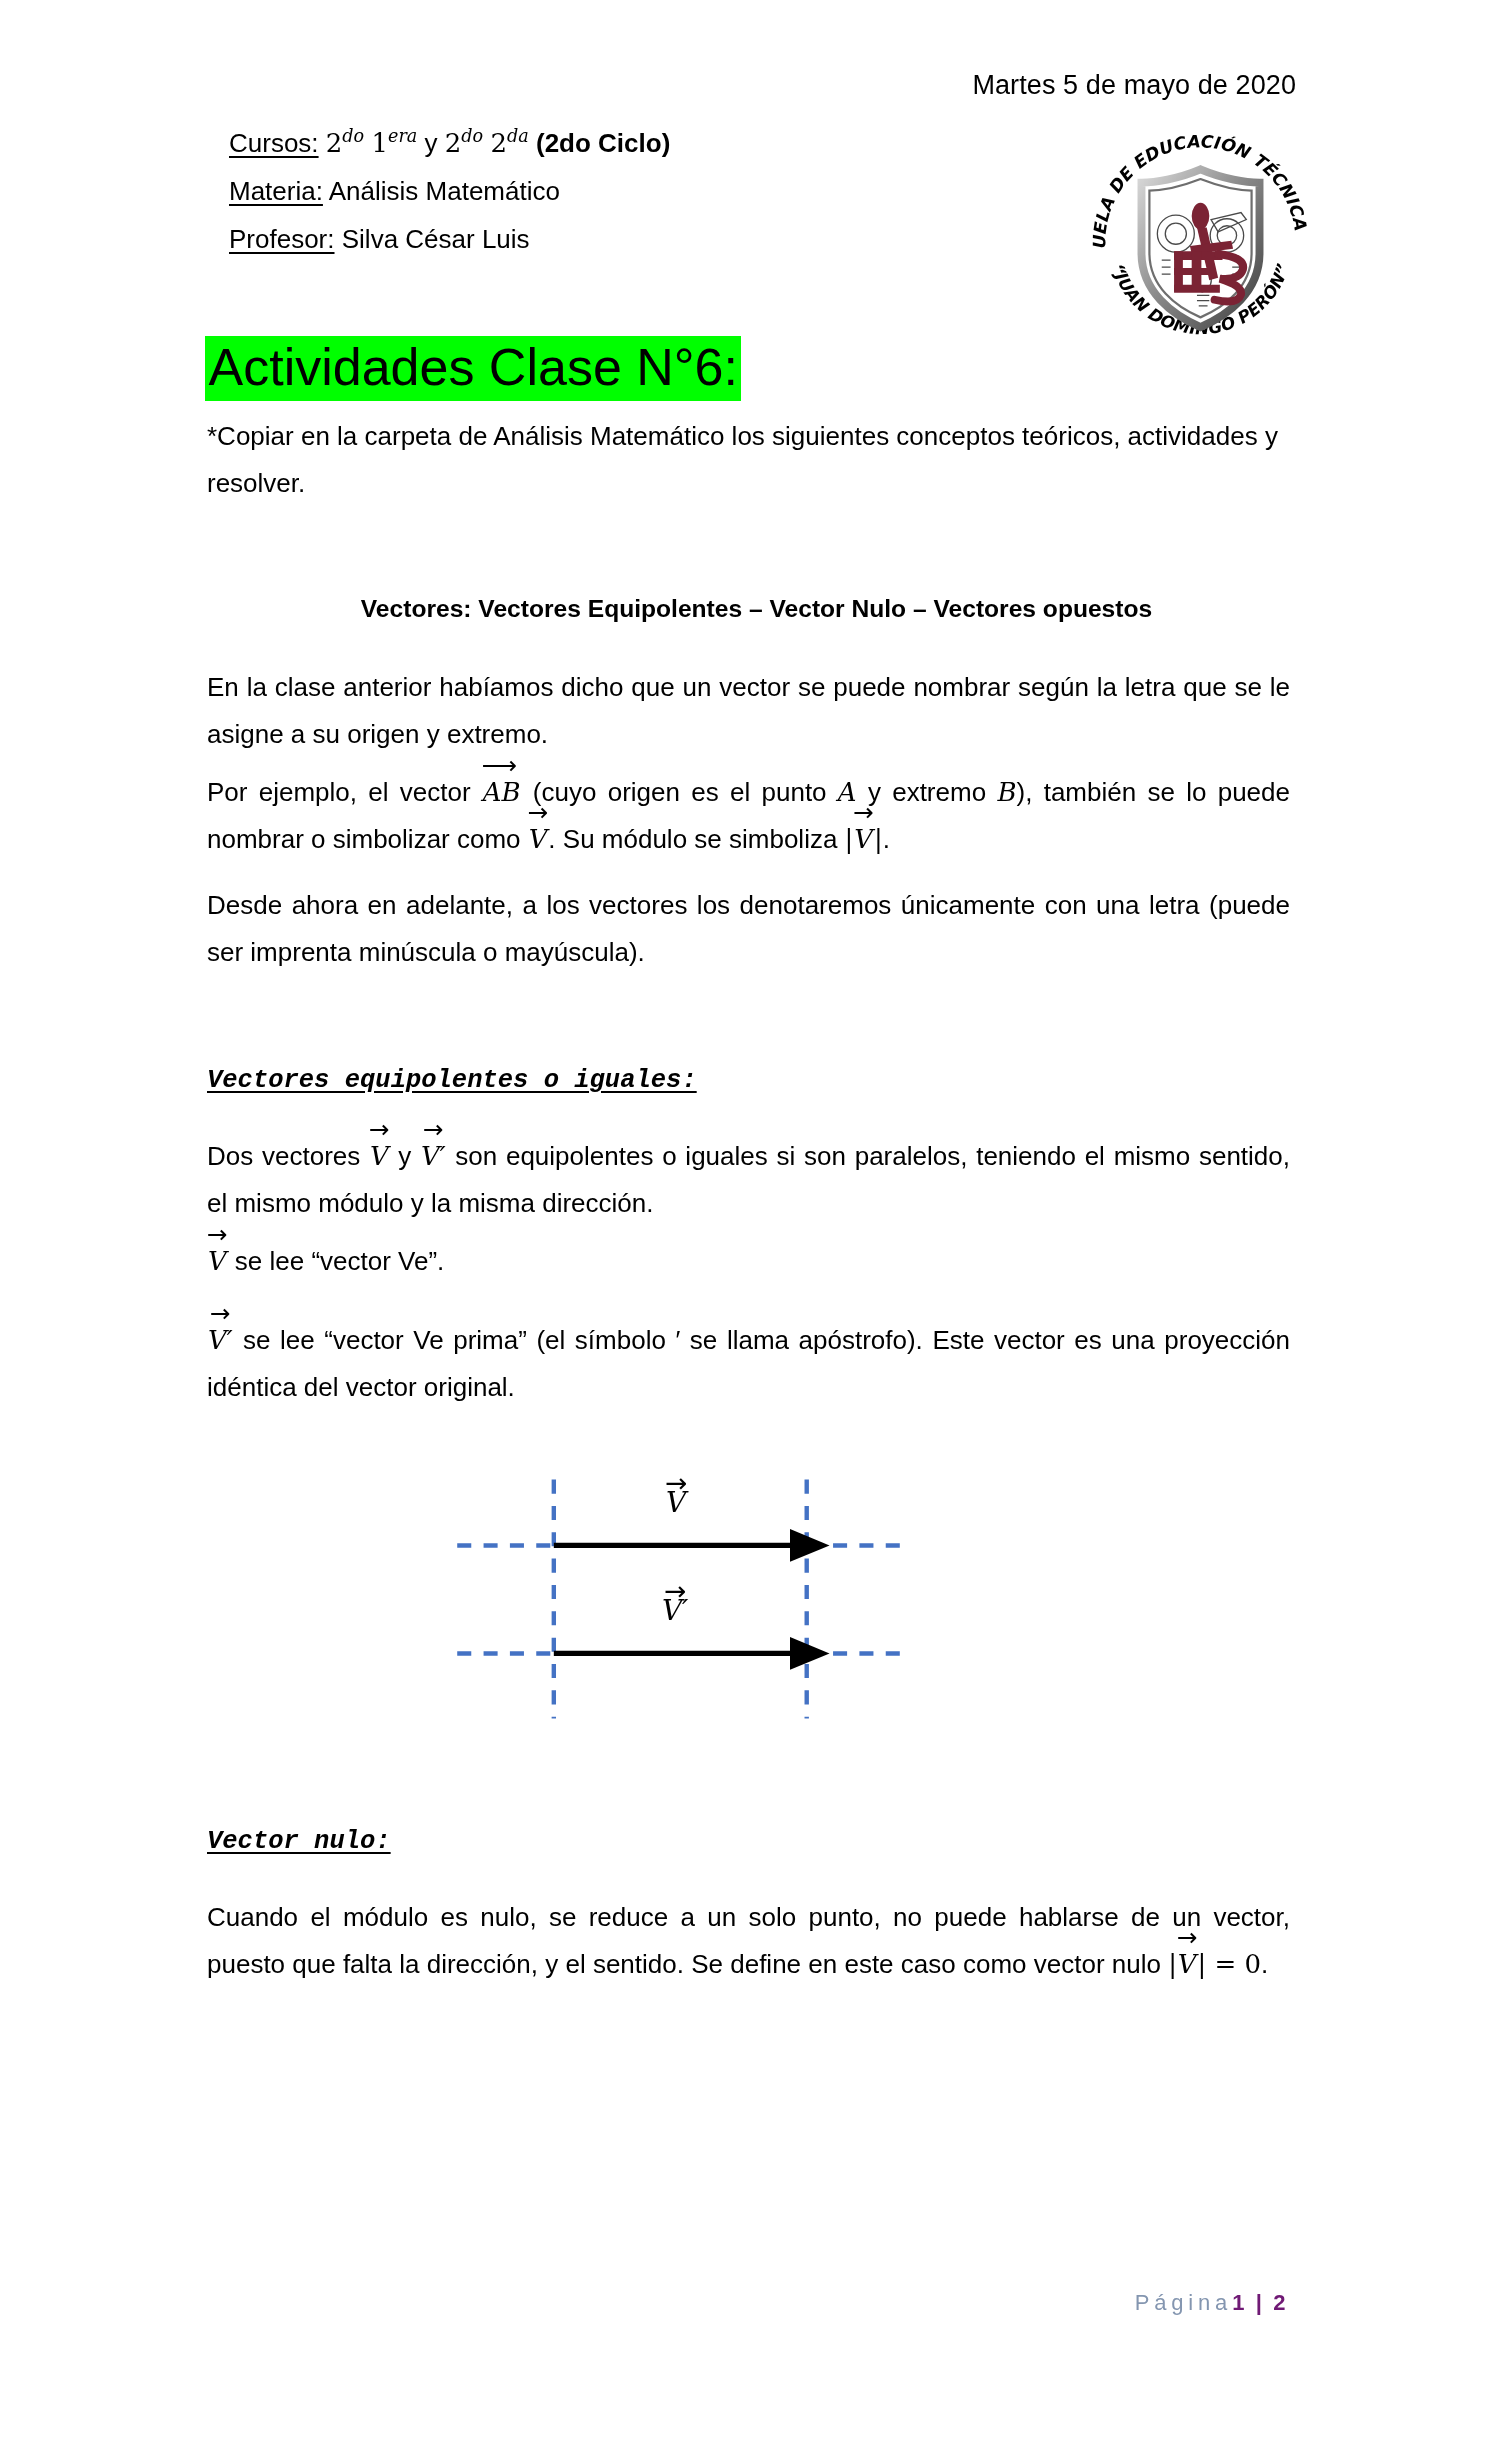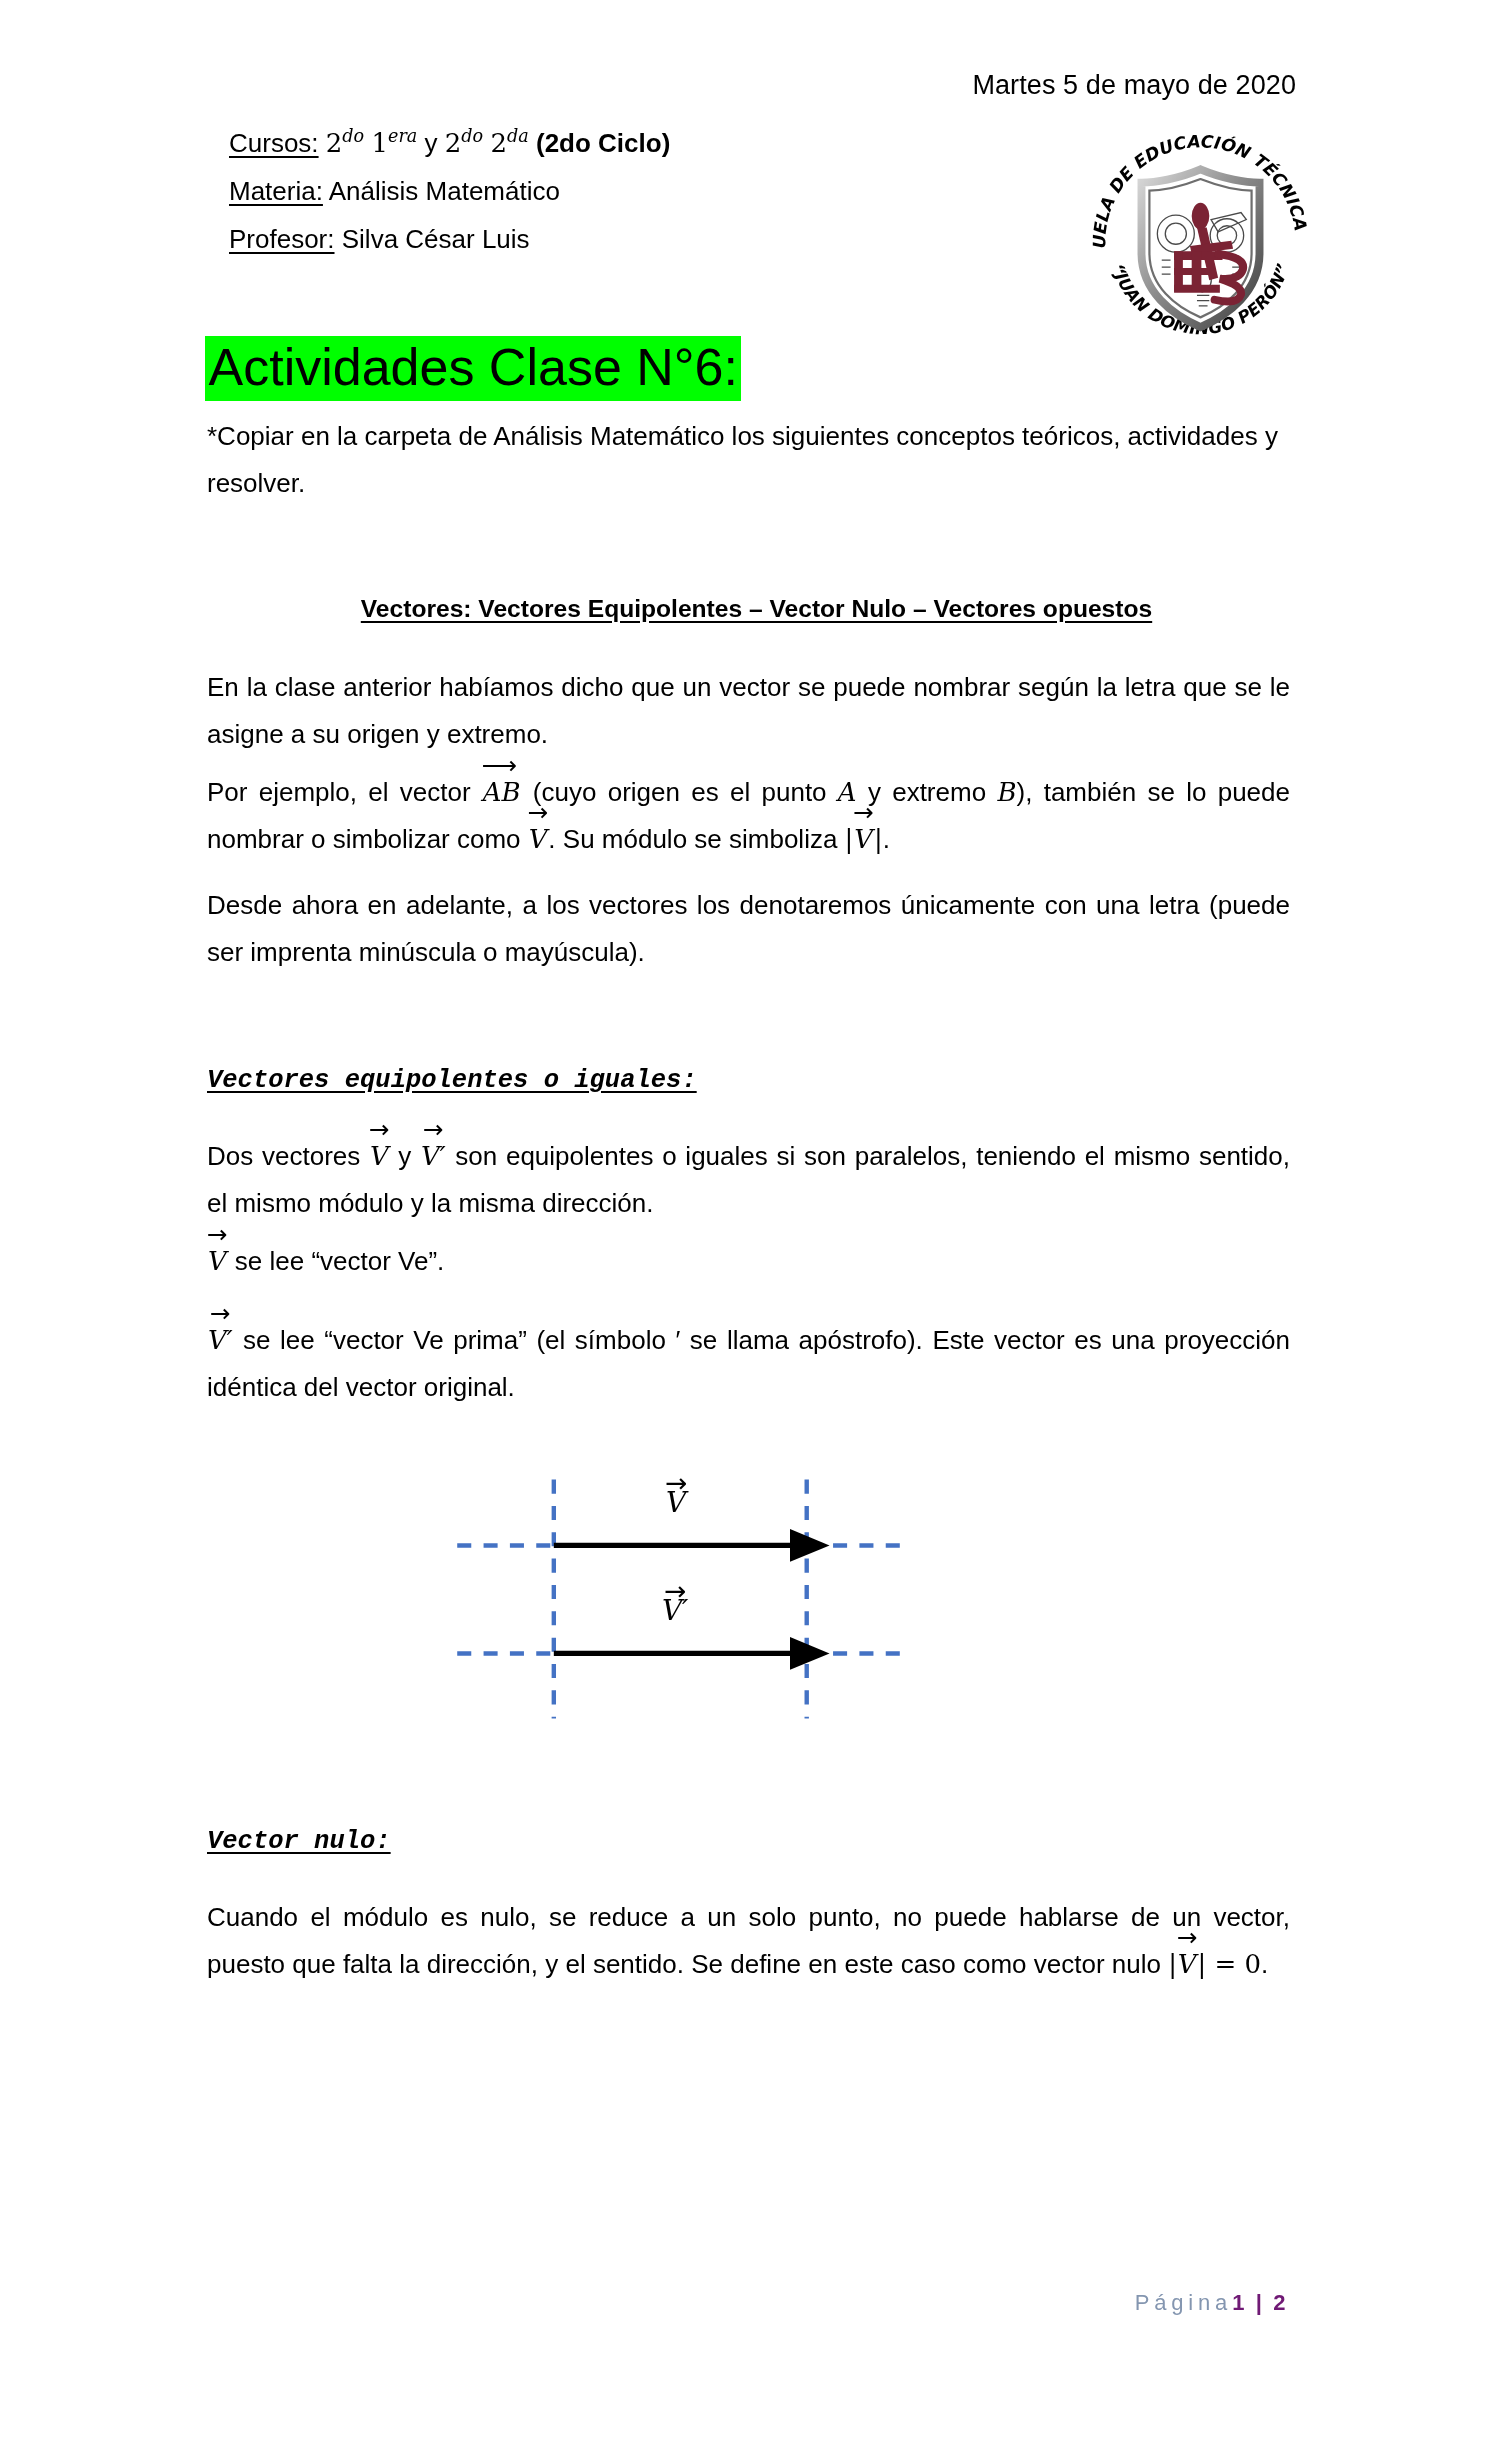--- a/index.html
+++ b/index.html
@@ -107,21 +107,20 @@
   .center-head {
     position: absolute;
     left: 207px;
     width: 1083px;
     text-align: center;
     font-size: 24.6px;
     font-weight: bold;
     line-height: 1.2;
   }
   .center-head span {
-    text-decoration: underline;
     text-underline-offset: 4.4px;
     margin-left: 16px;
   }
 
   .sub-head {
     position: absolute;
     left: 207px;
     font-size: 25.5px;
     font-weight: bold;
     font-style: italic;

